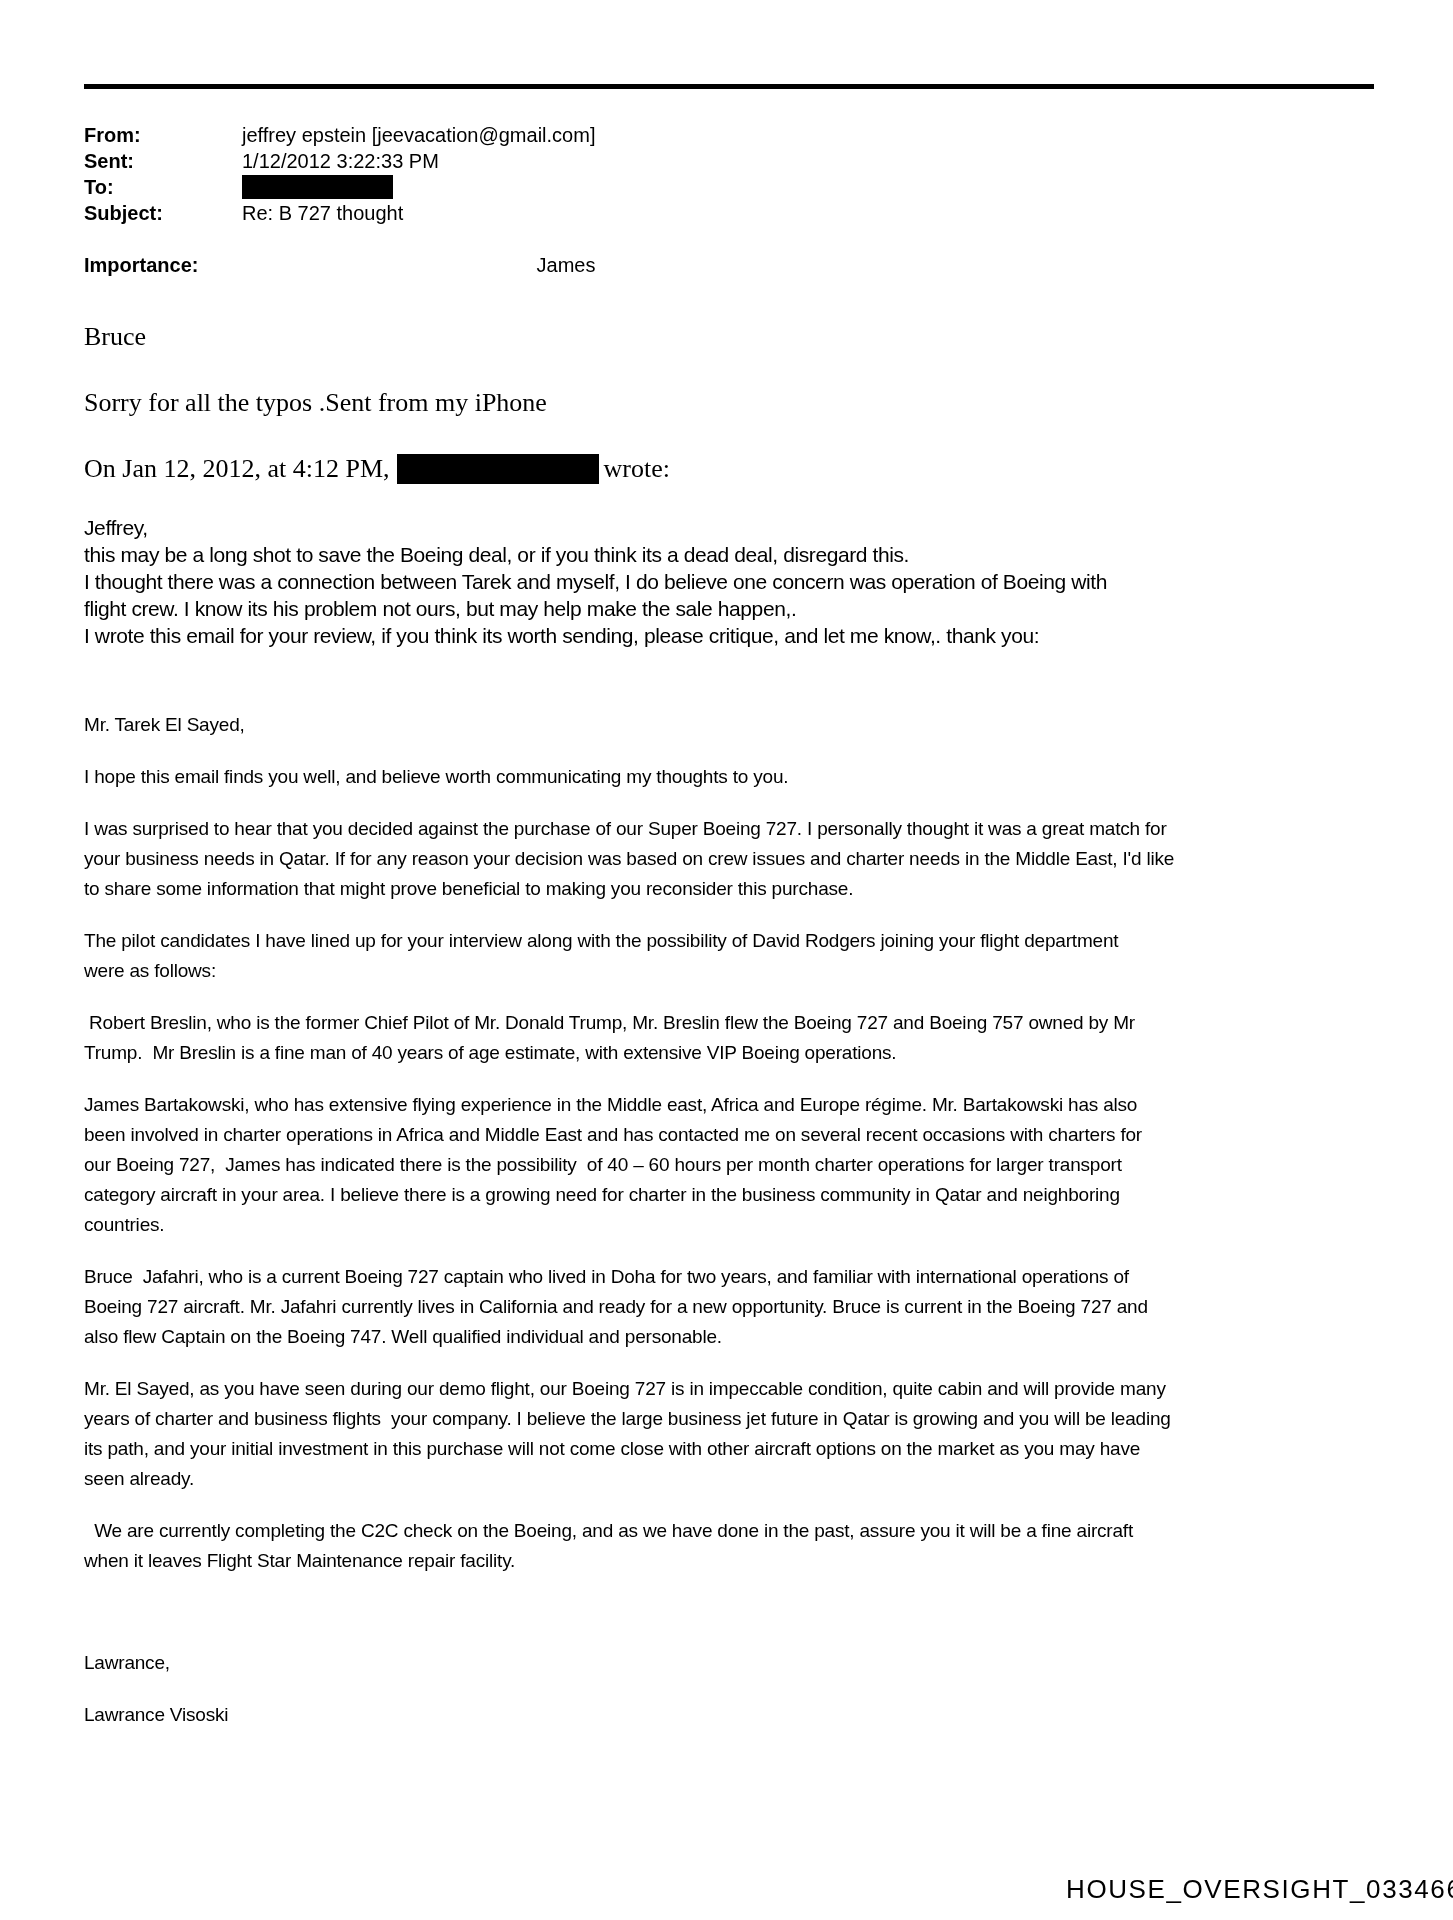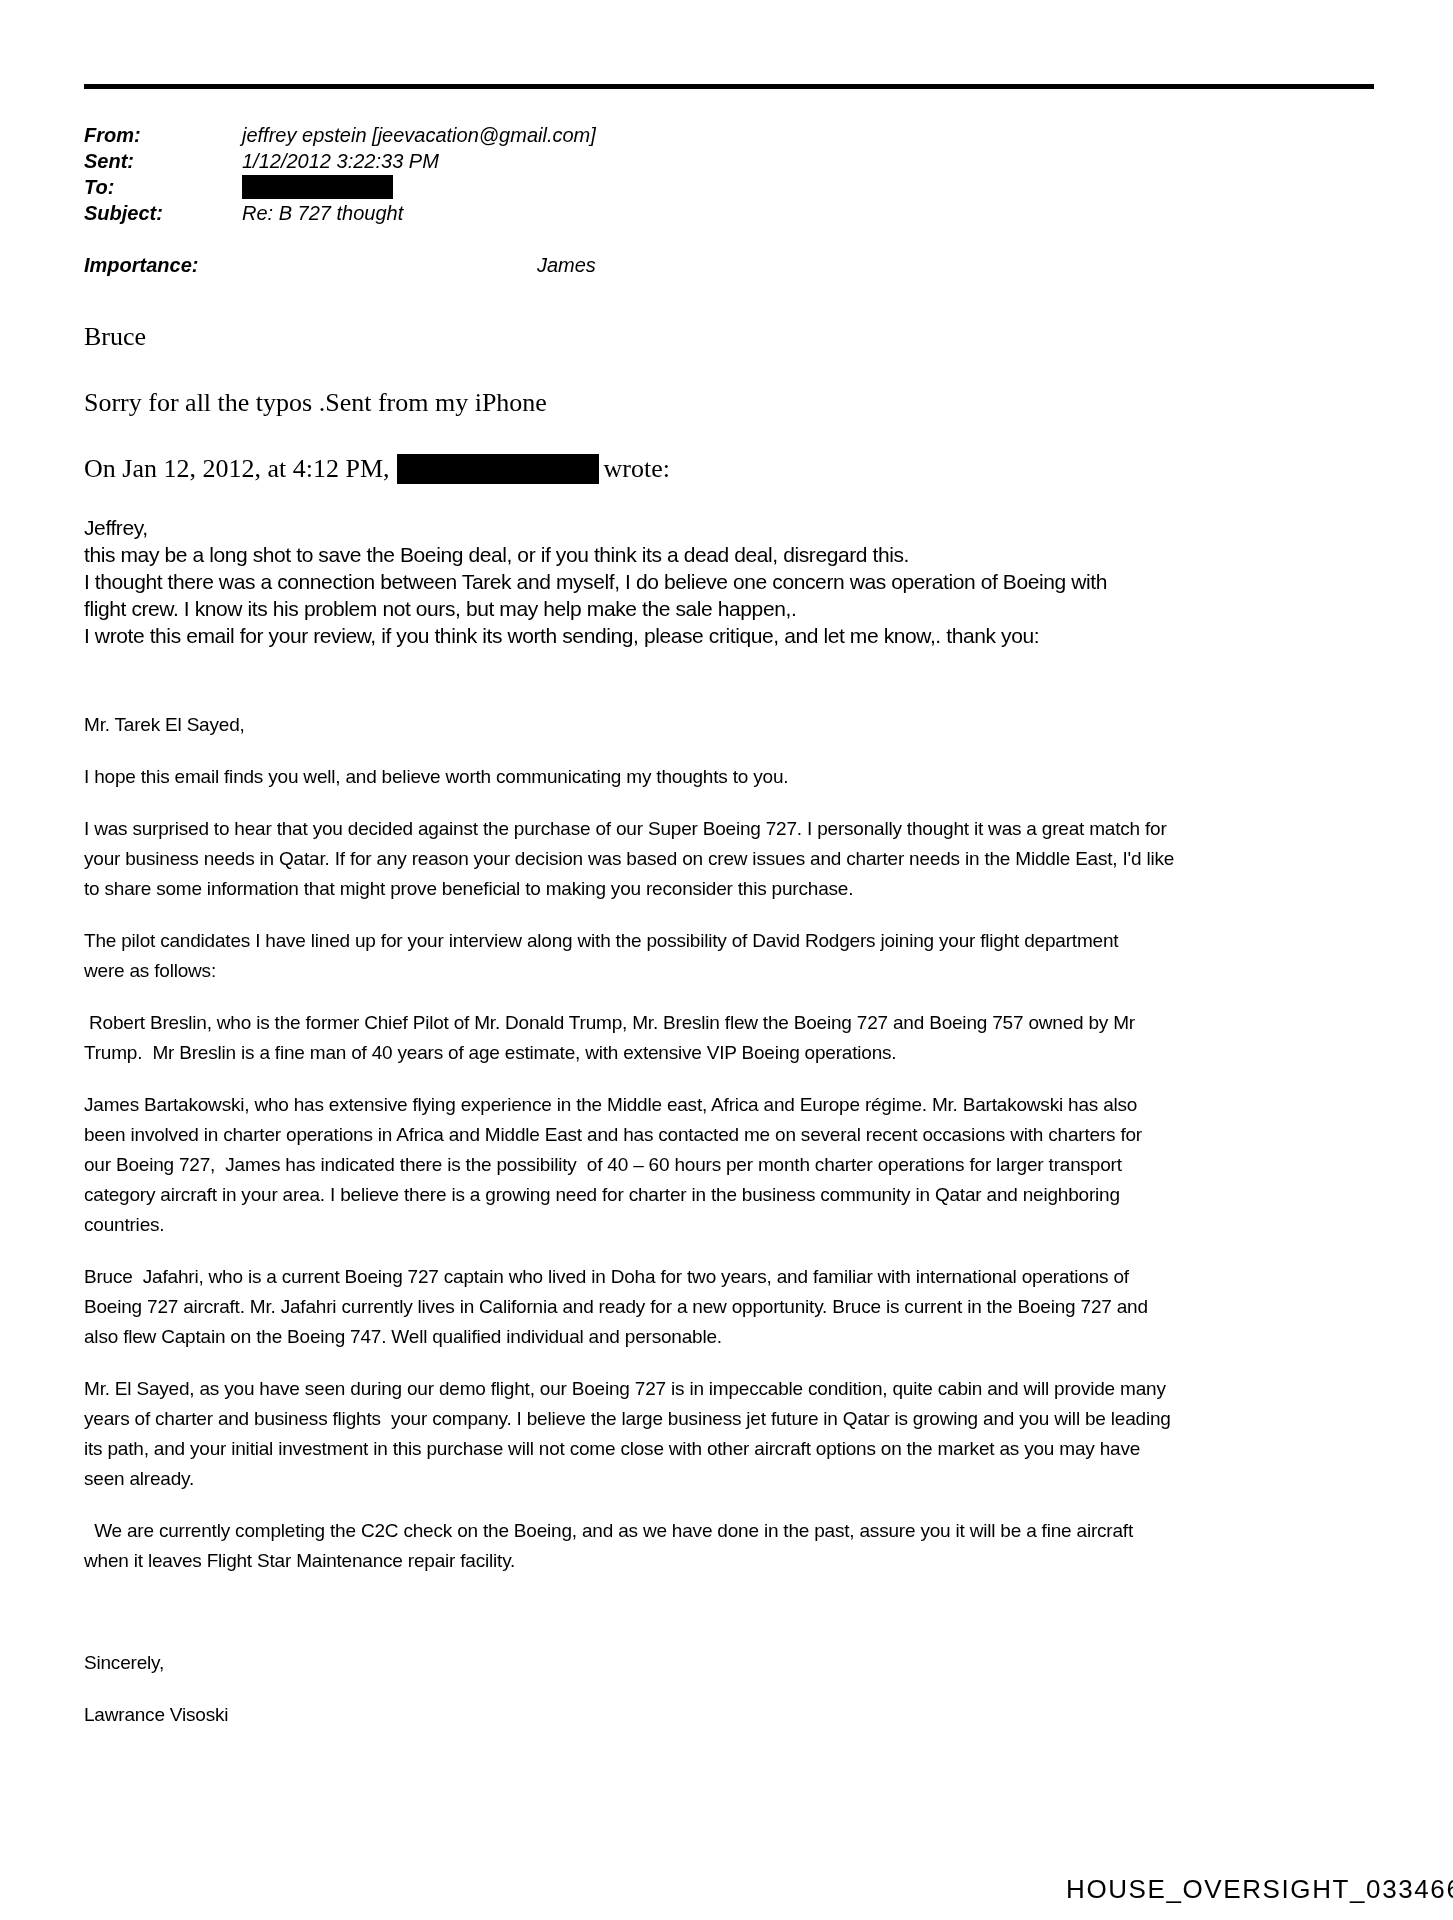--- a/index.html
+++ b/index.html
@@ -23,21 +23,21 @@
   }
   
   .mail-header {
     position: absolute;
     left: 84px;
     top: 122px;
     font-family: "Liberation Sans", sans-serif;
     font-size: 20px;
     line-height: 26px;
   }
-  .hrow { display: flex; font-style: italic; }
+  .hrow { display: flex; }
   .hrow.gap-above { margin-top: 26px; justify-content: space-between; }
   .hlabel { width: 158px; font-weight: bold; }
   .hvalue { white-space: pre; }
   .to-redaction {
     width: 151px;
     height: 24px;
     background: #000000;
     margin-top: 1px;
   }
   
@@ -154,19 +154,19 @@
 countries.</p>
     <p>Bruce  Jafahri, who is a current Boeing 727 captain who lived in Doha for two years, and familiar with international operations of
 Boeing 727 aircraft. Mr. Jafahri currently lives in California and ready for a new opportunity. Bruce is current in the Boeing 727 and
 also flew Captain on the Boeing 747. Well qualified individual and personable.</p>
     <p>Mr. El Sayed, as you have seen during our demo flight, our Boeing 727 is in impeccable condition, quite cabin and will provide many
 years of charter and business flights  your company. I believe the large business jet future in Qatar is growing and you will be leading
 its path, and your initial investment in this purchase will not come close with other aircraft options on the market as you may have
 seen already.</p>
     <p>  We are currently completing the C2C check on the Boeing, and as we have done in the past, assure you it will be a fine aircraft
 when it leaves Flight Star Maintenance repair facility.</p>
-    <p class="sig-gap">Sincerely,</p>
+    <p class="sig-gap">Lawrance,</p>
     <p>Lawrance Visoski</p>
   </div>
 
   <div class="bates">HOUSE_OVERSIGHT_033466</div>
 
 </div>
 
 </body></html>

